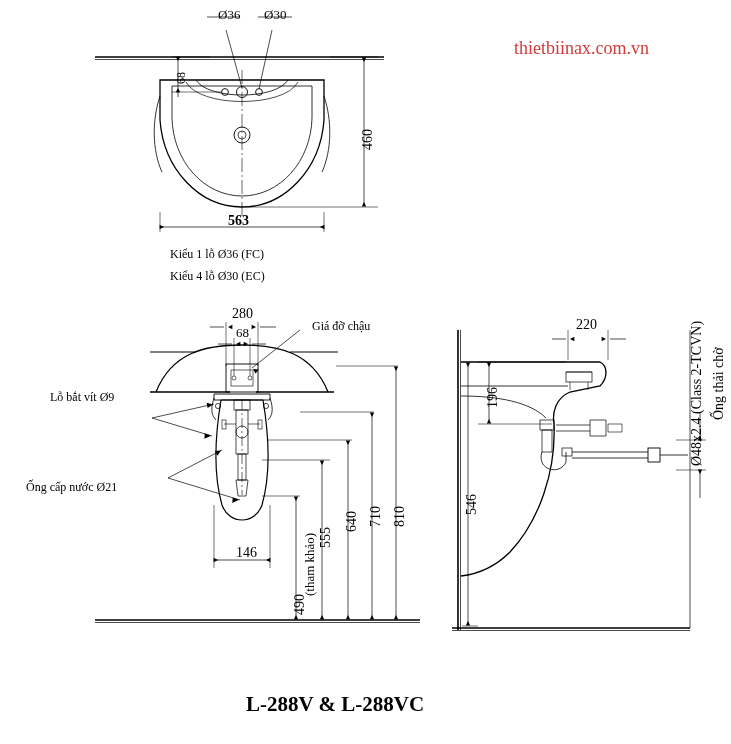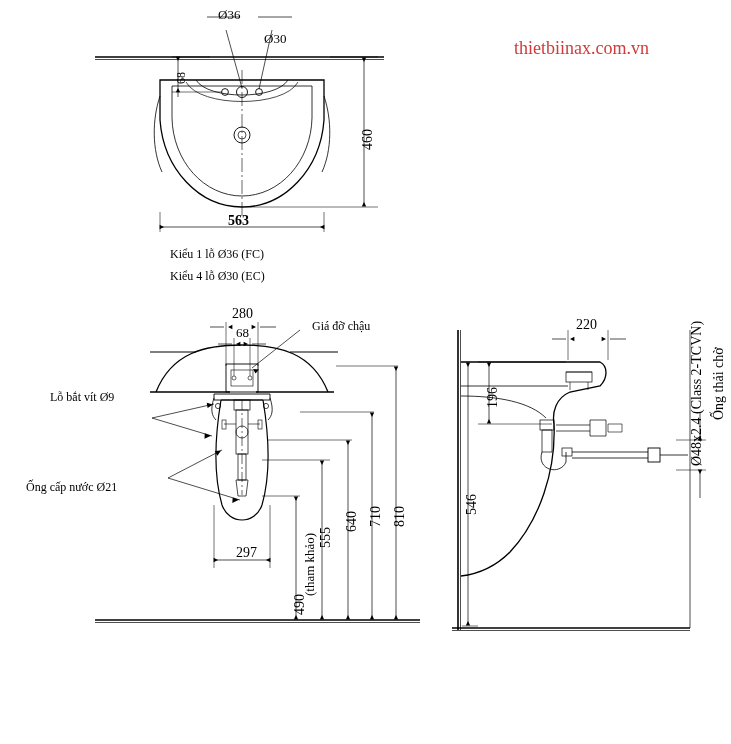--- a/index.html
+++ b/index.html
@@ -256,41 +256,42 @@
       <line x1="468" y1="364" x2="468" y2="624" stroke-width="0.7"></line>
       <path d="M468,367 l-2.2,-4.4 l4.4,0 Z" fill="#000" stroke="none"></path>
       <path d="M468,621 l-2.2,4.4 l4.4,0 Z" fill="#000" stroke="none"></path>
 
     </g>
   </svg>
 
   <div class="wm" style="left:514px; top:38px;">thietbiinax.com.vn</div>
 
   <div class="lbl sz13" style="left:218px; top:8px;">Ø36</div>
-  <div class="lbl sz13" style="left:264px; top:8px;margin-top:24px;">Ø30</div>
+  <div class="lbl sz13" style="left:264px; top:8px;">Ø30</div>
   <div class="lbl sz12 rot90" style="left:175px; top:84px;">68</div>
   <div class="lbl sz14" style="left:228px; top:214px;font-weight:bold;">563</div>
   <div class="lbl sz14 rot90" style="left:361px; top:150px;">460</div>
   <div class="lbl sz15" style="left:170px; top:248px;">Kiểu 1 lỗ Ø36 (FC)</div>
   <div class="lbl sz15" style="left:170px; top:270px;">Kiểu 4 lỗ Ø30 (EC)</div>
 
   <div class="lbl sz14" style="left:232px; top:307px;">280</div>
   <div class="lbl sz13" style="left:236px; top:326px;">68</div>
   <div class="lbl sz15" style="left:312px; top:320px;">Giá đỡ chậu</div>
   <div class="lbl sz15" style="left:50px; top:391px;">Lỗ bắt vít Ø9</div>
   <div class="lbl sz15" style="left:26px; top:481px;">Ống cấp nước Ø21</div>
-  <div class="lbl sz14" style="left:236px; top:546px;">297</div>
+  <div class="lbl sz14" style="left:236px; top:546px;">146</div>
 
   <div class="lbl sz14 rot90" style="left:293px; top:615px;">490</div>
   <div class="lbl sz14 rot90" style="left:319px; top:548px;">555</div>
   <div class="lbl sz13 rot90" style="left:303px; top:596px;">(tham khảo)</div>
   <div class="lbl sz14 rot90" style="left:345px; top:532px;">640</div>
   <div class="lbl sz14 rot90" style="left:369px; top:527px;">710</div>
   <div class="lbl sz14 rot90" style="left:393px; top:527px;">810</div>
 
   <div class="lbl sz14" style="left:576px; top:318px;">220</div>
   <div class="lbl sz14 rot90" style="left:486px; top:408px;">196</div>
   <div class="lbl sz14 rot90" style="left:465px; top:515px;">546</div>
   <div class="lbl sz14 rot90" style="left:690px; top:466px;">Ø48x2.4 (Class 2-TCVN)</div>
   <div class="lbl sz14 rot90" style="left:712px; top:420px;">Ống thải chờ</div>
 
+  <div class="lbl sz20" style="left:246px; top:694px;">L-288V &amp; L-288VC</div>
 
 </div>
 
 </body></html>

